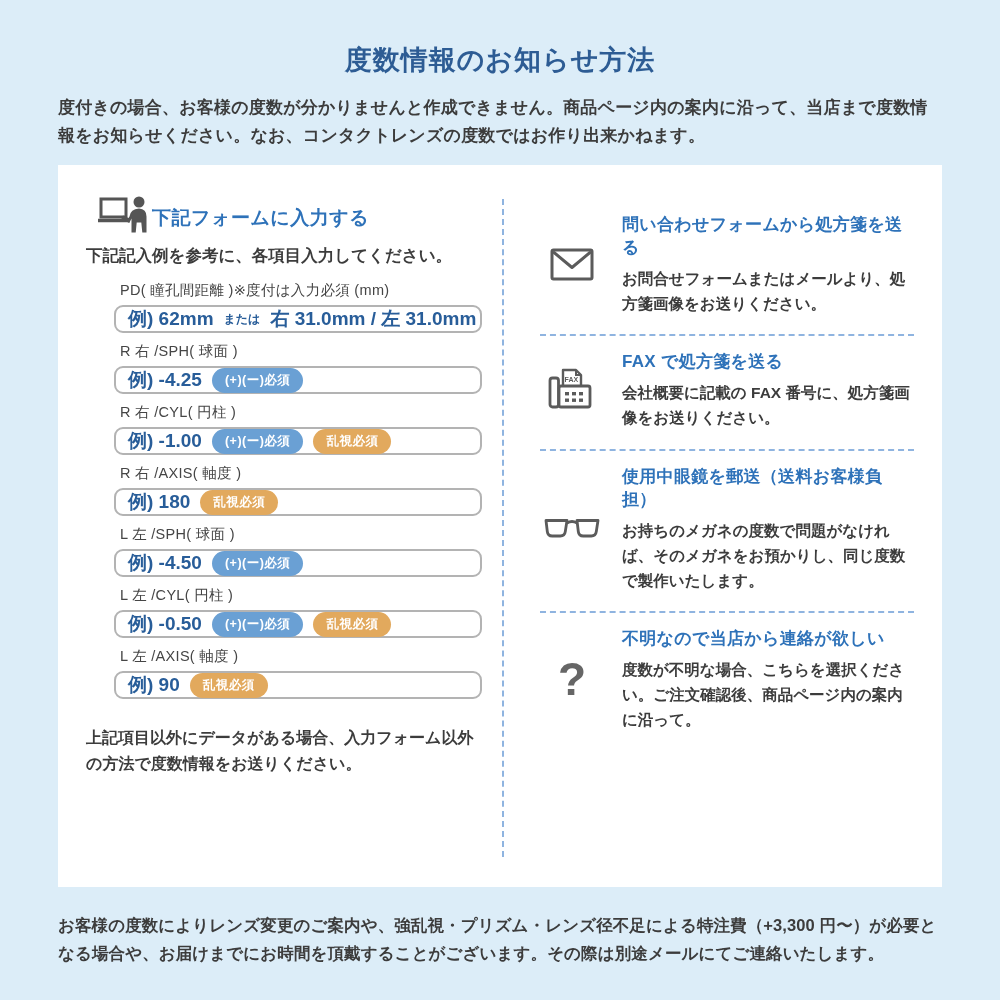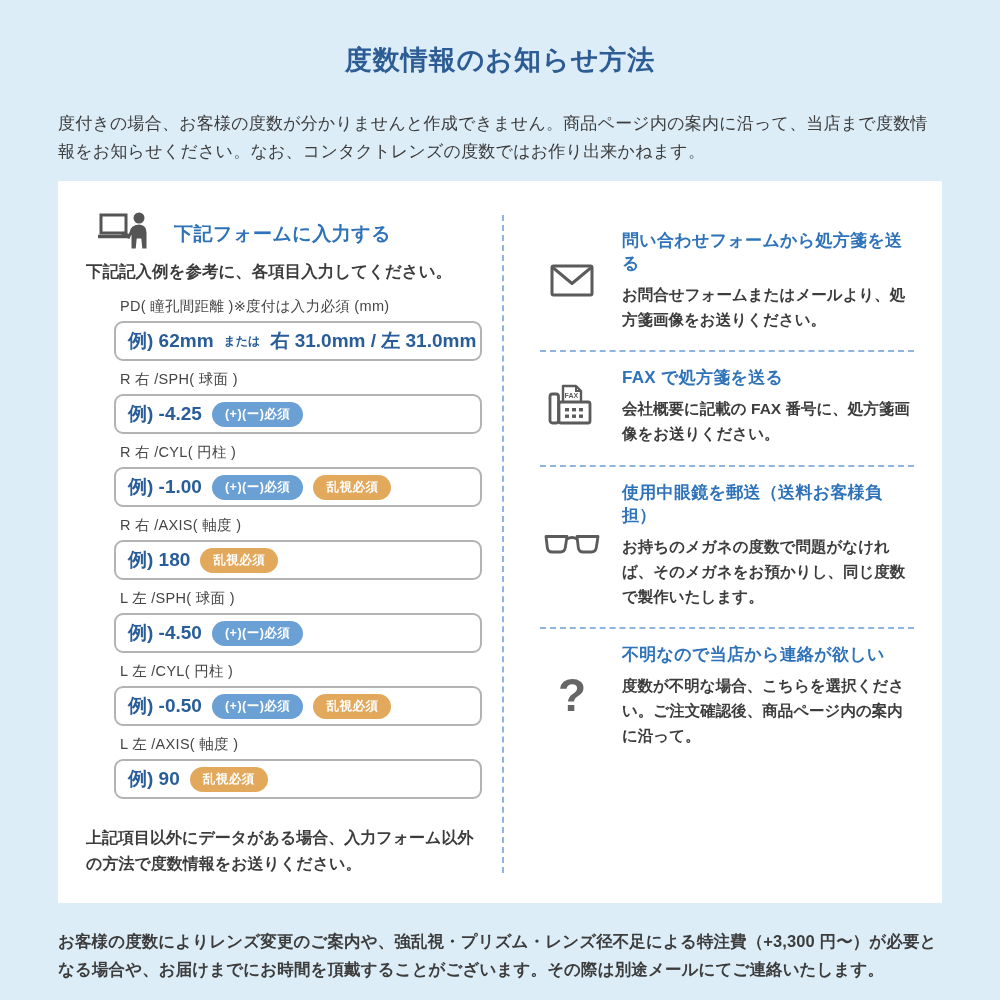--- a/index.html
+++ b/index.html
@@ -9,35 +9,35 @@
   }
   *{margin:0;padding:0;box-sizing:border-box;}
   html,body{width:1000px;height:1000px;}
   body{
     background:var(--background);
     font-family:"Liberation Sans","DejaVu Sans",sans-serif;
     color:var(--body-text);
   }
   .page{width:1000px;height:1000px;padding:42px 58px 0;overflow:hidden;}
   .page-title{font-size:27px;font-weight:bold;color:var(--title);letter-spacing:1px;text-align:center;}
-  .intro{font-size:17px;font-weight:400;line-height:1.62;margin-top:32px;letter-spacing:.2px;}
+  .intro{font-size:17px;font-weight:700;line-height:1.62;margin-top:16px;letter-spacing:.2px;}
   .card{
     background:var(--card);margin-top:16px;min-height:722px;
     display:flex;padding:26px 28px 24px 26px;
   }
   .left-col{width:418px;flex:0 0 418px;padding-right:20px;}
   .right-col{flex:1;border-left:2px dashed var(--divider);padding-left:36px;margin:8px 0 6px;}
-  .sec-head{display:flex;align-items:center;gap:22px;margin:4px 0 0 14px;}
+  .sec-head{display:flex;align-items:center;margin:4px 0 0 14px;}
   .sec-head .sec-title{font-size:19px;font-weight:bold;color:var(--heading);letter-spacing:.5px;}
   .desc{font-size:16.5px;font-weight:600;margin:4px 0 14px 2px;}
   .fields{margin-left:30px;}
   .field-label{font-size:14.5px;font-weight:normal;color:#454545;margin:9px 0 5px 6px;letter-spacing:.3px;}
   .field-box{
     border:2px solid var(--box-border);border-radius:9px;background:#fff;
-    height:40px;display:flex;align-items:center;gap:10px;padding:0 12px;
+    height:28px;display:flex;align-items:center;gap:10px;padding:0 12px;
   }
   .ex{font-size:19px;font-weight:bold;color:var(--field-text);white-space:nowrap;}
   .ex.small{font-size:12px;}
   .badge{
     border-radius:999px;color:#fff;font-size:12.5px;font-weight:bold;
     padding:4px 13px;white-space:nowrap;letter-spacing:.5px;
   }
   .badge.blue{background:var(--badge-blue);}
   .badge.orange{background:var(--badge-orange);}
   .note{font-size:16px;font-weight:600;line-height:1.6;margin:26px 0 0 2px;}

